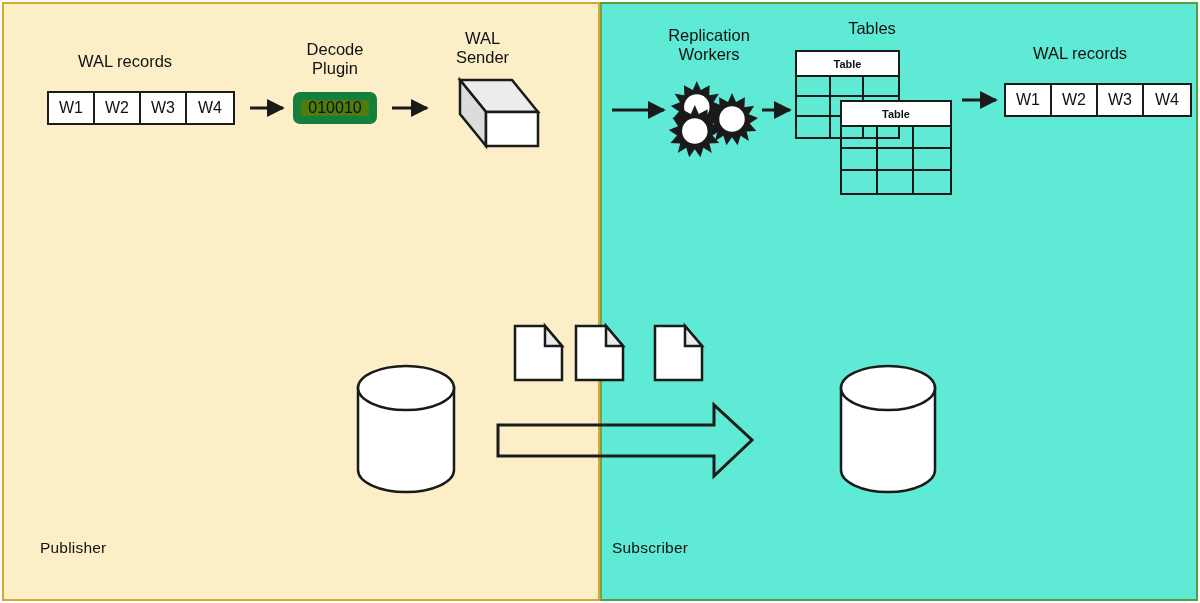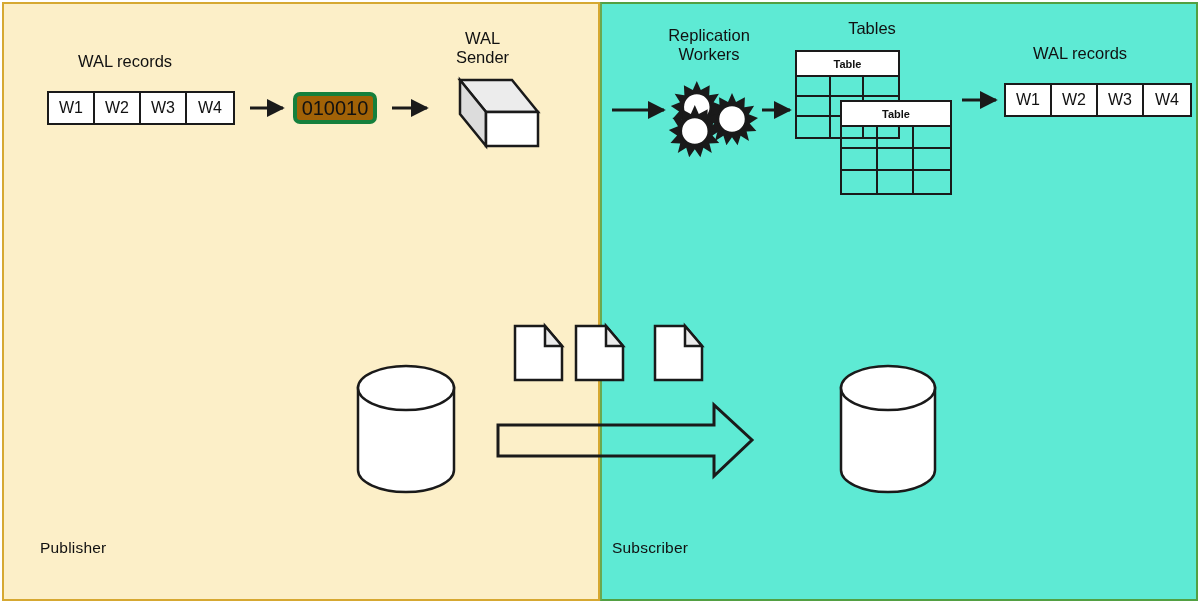--- a/index.html
+++ b/index.html
@@ -72,25 +72,25 @@
     color: #111111;
     background: #ffffff;
   }
   .wal-cell:last-child { border-right: none; }
 
   
   #decode-plugin-box {
     position: absolute;
     left: 293px; top: 92px;
     width: 84px; height: 32px;
-    border: 4px solid #15803d;
+    border: 8px solid #15803d;
     border-radius: 7px;
-    background: #a16207;
+    background: #4d7c0f;
     display: flex; align-items: center; justify-content: center;
-    font-size: 20px;
+    font-size: 16px;
     color: #111111;
   }
 
   
   #art {
     position: absolute;
     left: 0; top: 0;
     width: 1200px; height: 603px;
     pointer-events: none;
   }
@@ -231,20 +231,22 @@
 
   <div class="caption" style="left:45px; top:52px; width:160px;">WAL records</div>
 
   <div class="wal-strip" id="pub-wal-strip" style="left:47px; top:91px;">
     <div class="wal-cell">W1</div>
     <div class="wal-cell">W2</div>
     <div class="wal-cell">W3</div>
     <div class="wal-cell">W4</div>
   </div>
 
+  <div class="caption" style="left:285px; top:40px; width:100px;">Decode
+Plugin</div>
 
   <div id="decode-plugin-box">010010</div>
 
   <div class="caption" style="left:440px; top:29px; width:85px;">WAL
 Sender</div>
 
   <div class="caption" style="left:647px; top:26px; width:124px;">Replication
 Workers</div>
 
   <div class="caption" style="left:820px; top:19px; width:104px;text-align:center;">Tables</div>

